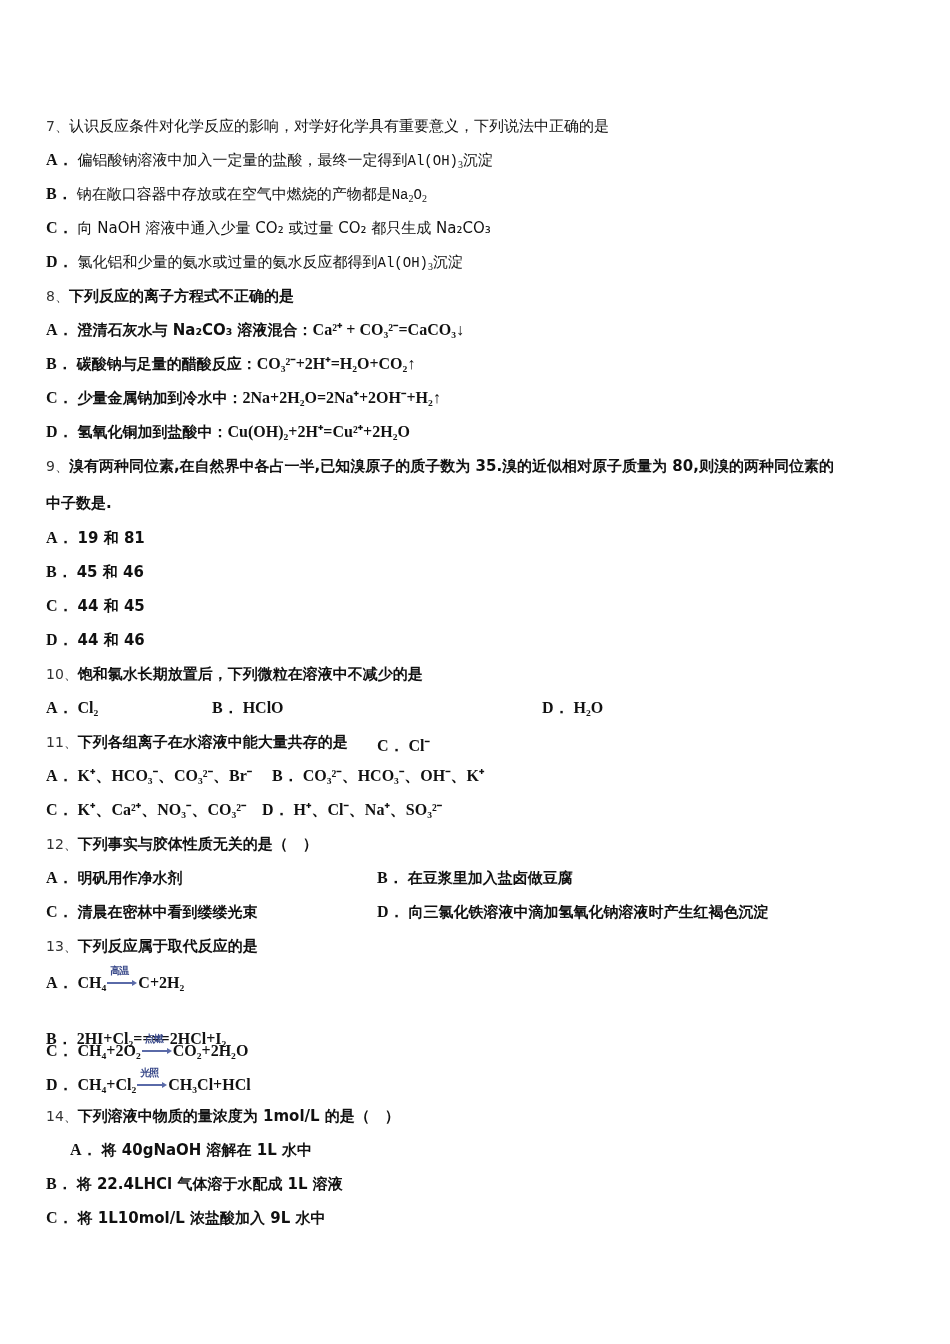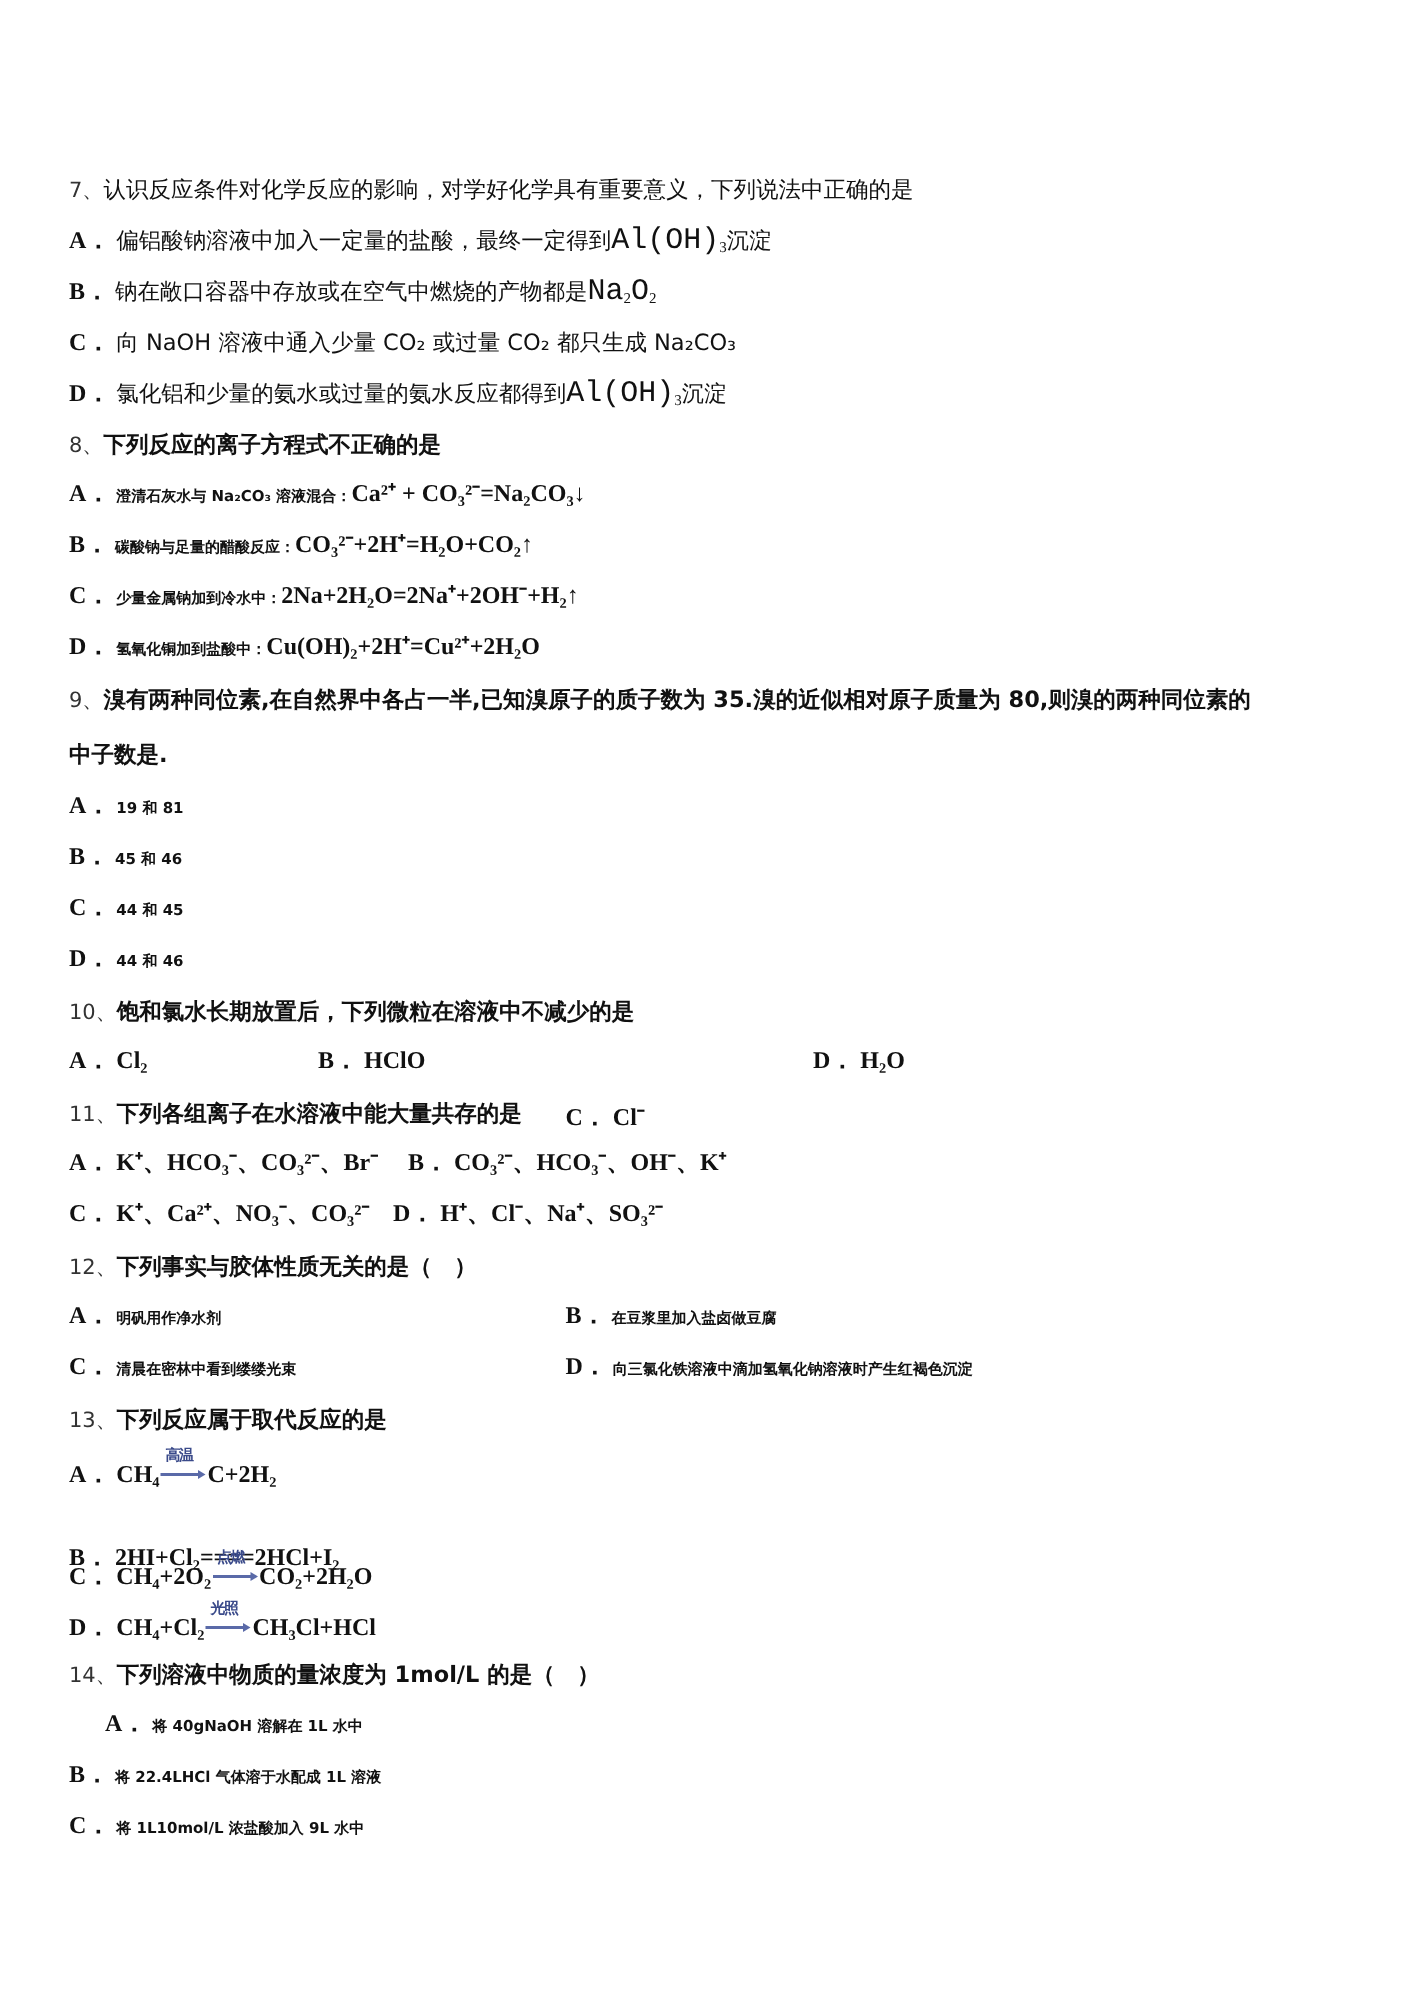--- a/index.html
+++ b/index.html
@@ -41,37 +41,37 @@
       font-size: 15px;
     }
     .opt-label {
       font-weight: bold;
       font-family: "Liberation Serif", serif;
       font-size: 16px;
       margin-right: 4px;
     }
     .cn {
       font-family: "DejaVu Sans", sans-serif;
-      font-size: 10px;
+      font-size: 15px;
       font-weight: bold;
     }
     .cn-light {
       font-family: "DejaVu Sans", sans-serif;
       font-size: 15px;
       font-weight: normal;
     }
     .formula {
       font-family: "Liberation Serif", serif;
       font-weight: bold;
       font-size: 16px;
     }
     .formula-light {
       font-family: "Liberation Mono", monospace;
       font-weight: normal;
-      font-size: 20px;
+      font-size: 14px;
     }
     sub { font-size: 10px; vertical-align: -3px; line-height: 0; }
     .col {
       position: absolute;
     }
     .arrow {
       display: inline-block;
       position: relative;
       width: 30px;
       height: 16px;
@@ -125,21 +125,21 @@
     <span class="opt-label">C．</span><span class="cn-light">向 NaOH 溶液中通入少量 CO₂ 或过量 CO₂ 都只生成 Na₂CO₃</span>
   </div>
   <div class="line" style="top:238px;">
     <span class="opt-label">D．</span><span class="cn-light">氯化铝和少量的氨水或过量的氨水反应都得到</span><span class="formula-light">Al(OH)</span><sub>3</sub><span class="cn-light">沉淀</span>
   </div>
 
   <div class="line" style="top:272px;">
     <span class="qnum">8、</span><span class="q-text">下列反应的离子方程式不正确的是</span>
   </div>
   <div class="line" style="top:306px;">
-    <span class="opt-label">A．</span><span class="cn">澄清石灰水与 Na₂CO₃ 溶液混合：</span><span class="formula">Ca²⁺ + CO₃²⁻=Na₂CO₃↓</span>
+    <span class="opt-label">A．</span><span class="cn">澄清石灰水与 Na₂CO₃ 溶液混合：</span><span class="formula">Ca²⁺ + CO₃²⁻=CaCO₃↓</span>
   </div>
   <div class="line" style="top:340px;">
     <span class="opt-label">B．</span><span class="cn">碳酸钠与足量的醋酸反应：</span><span class="formula">CO₃²⁻+2H⁺=H₂O+CO₂↑</span>
   </div>
   <div class="line" style="top:374px;">
     <span class="opt-label">C．</span><span class="cn">少量金属钠加到冷水中：</span><span class="formula">2Na+2H₂O=2Na⁺+2OH⁻+H₂↑</span>
   </div>
   <div class="line" style="top:408px;">
     <span class="opt-label">D．</span><span class="cn">氢氧化铜加到盐酸中：</span><span class="formula">Cu(OH)₂+2H⁺=Cu²⁺+2H₂O</span>
   </div>

